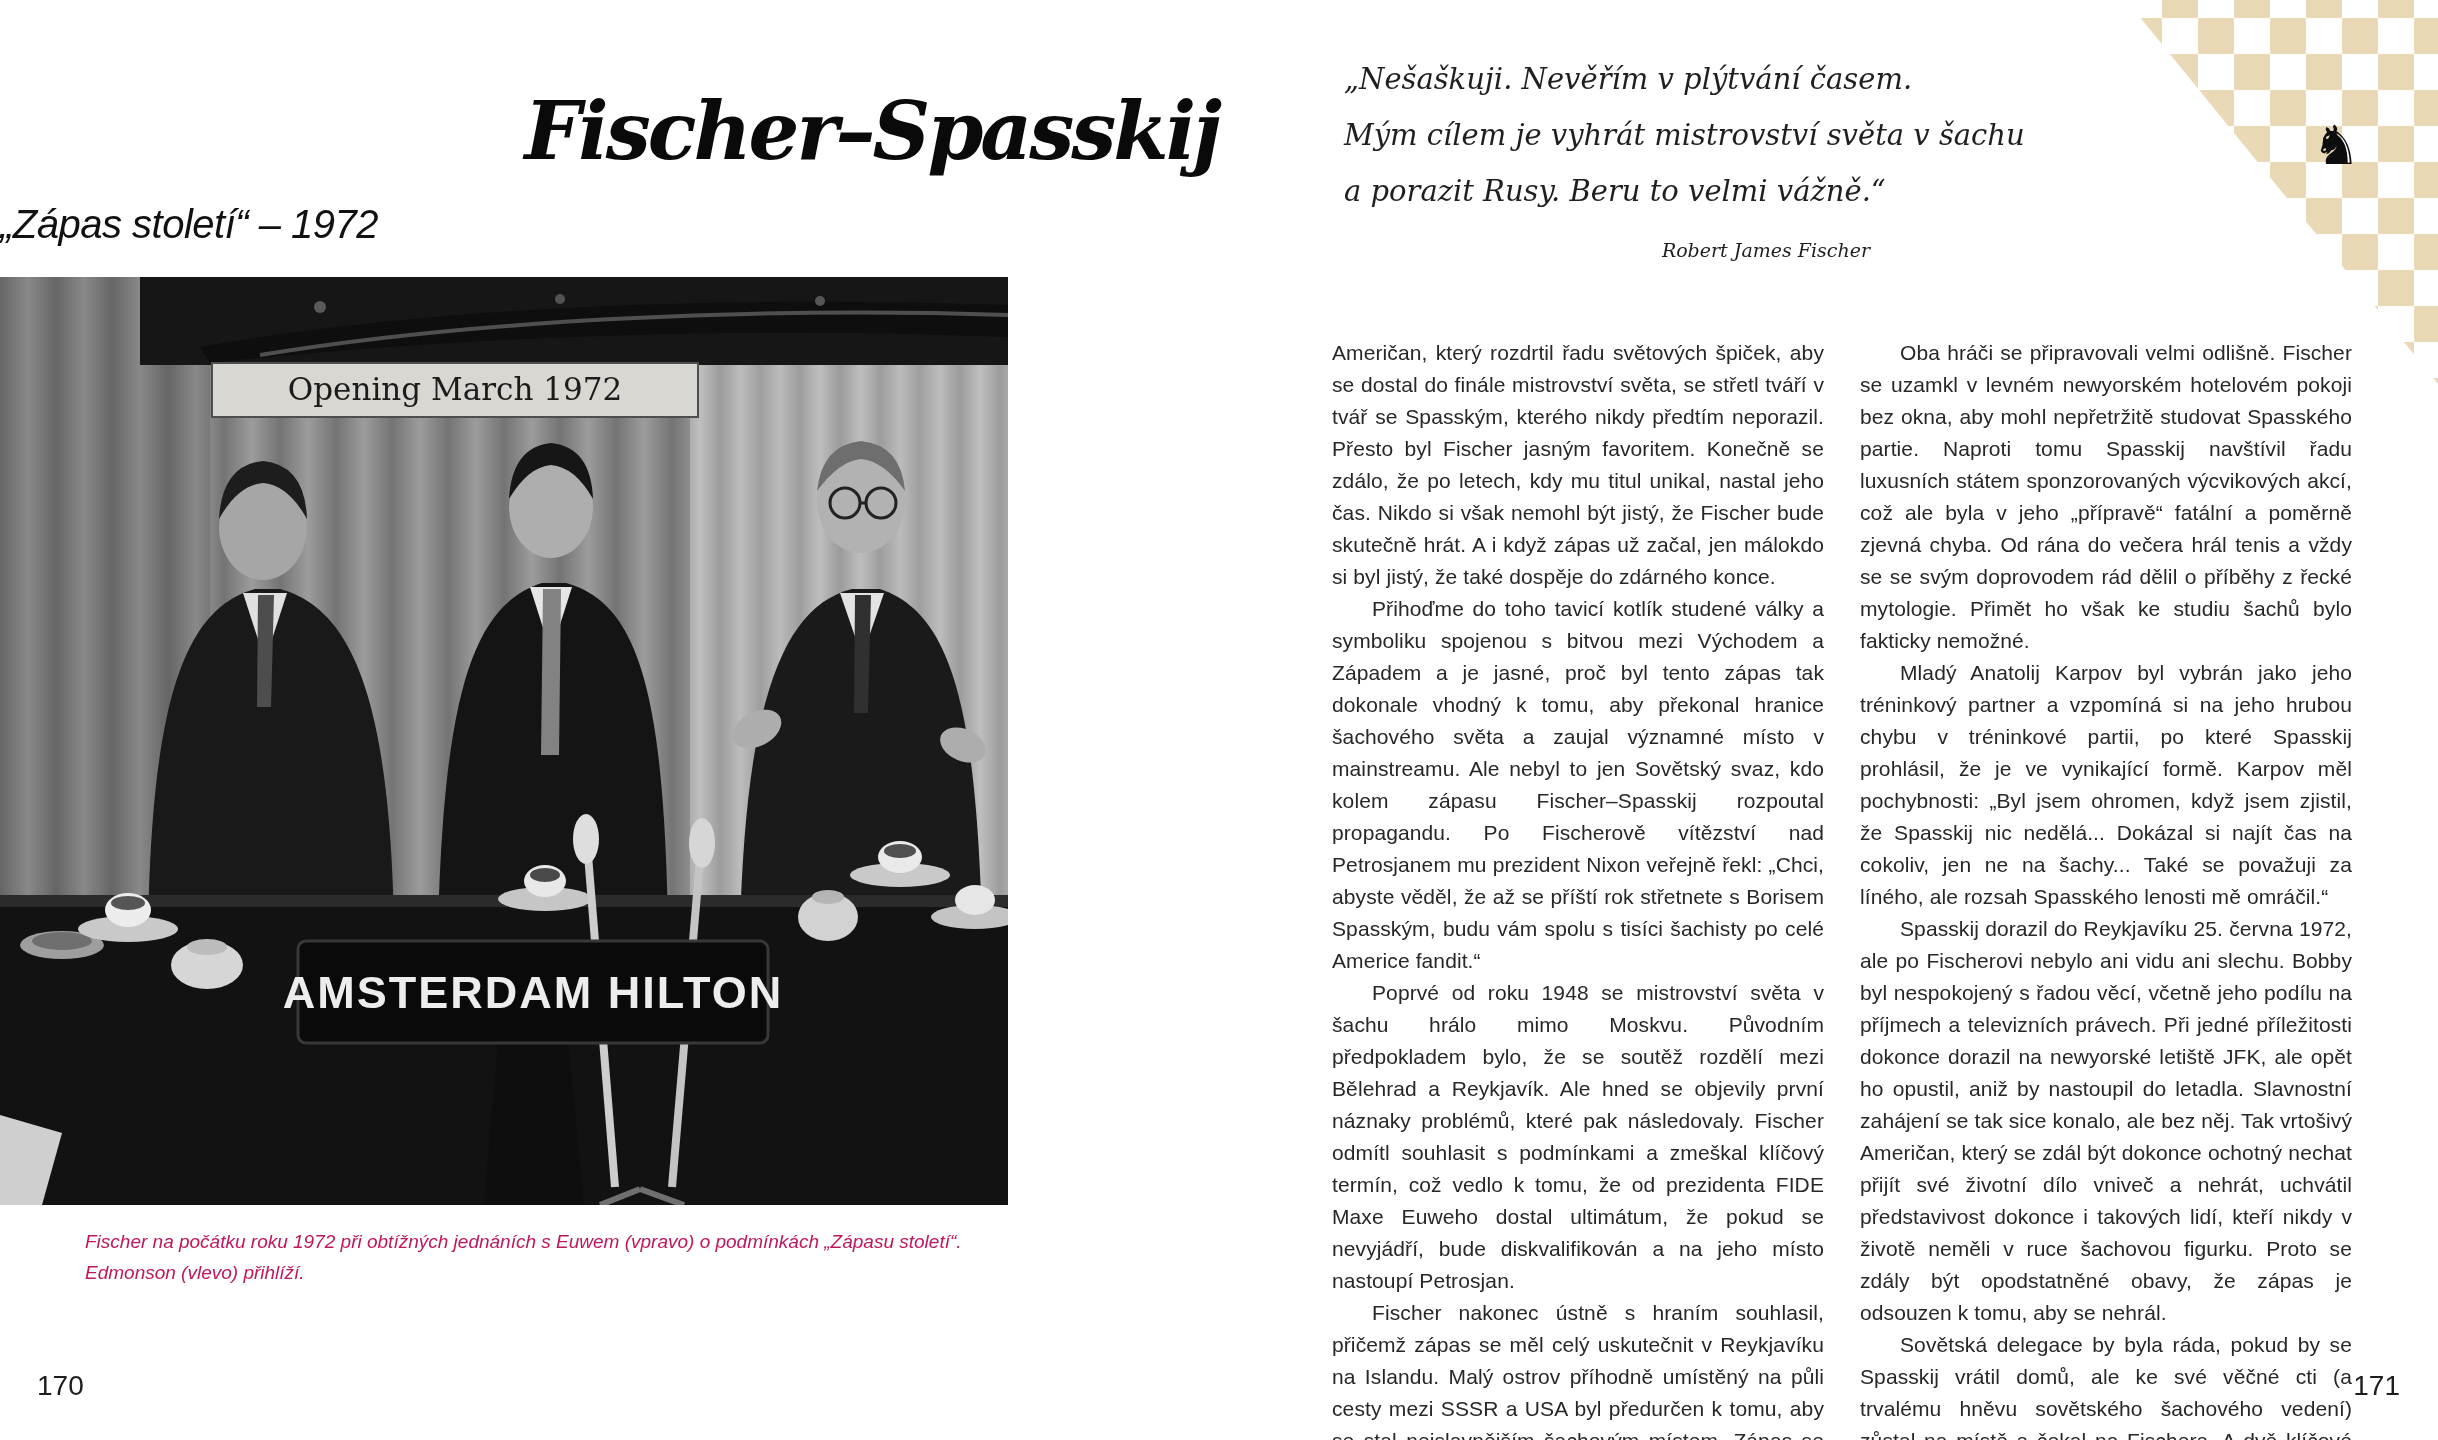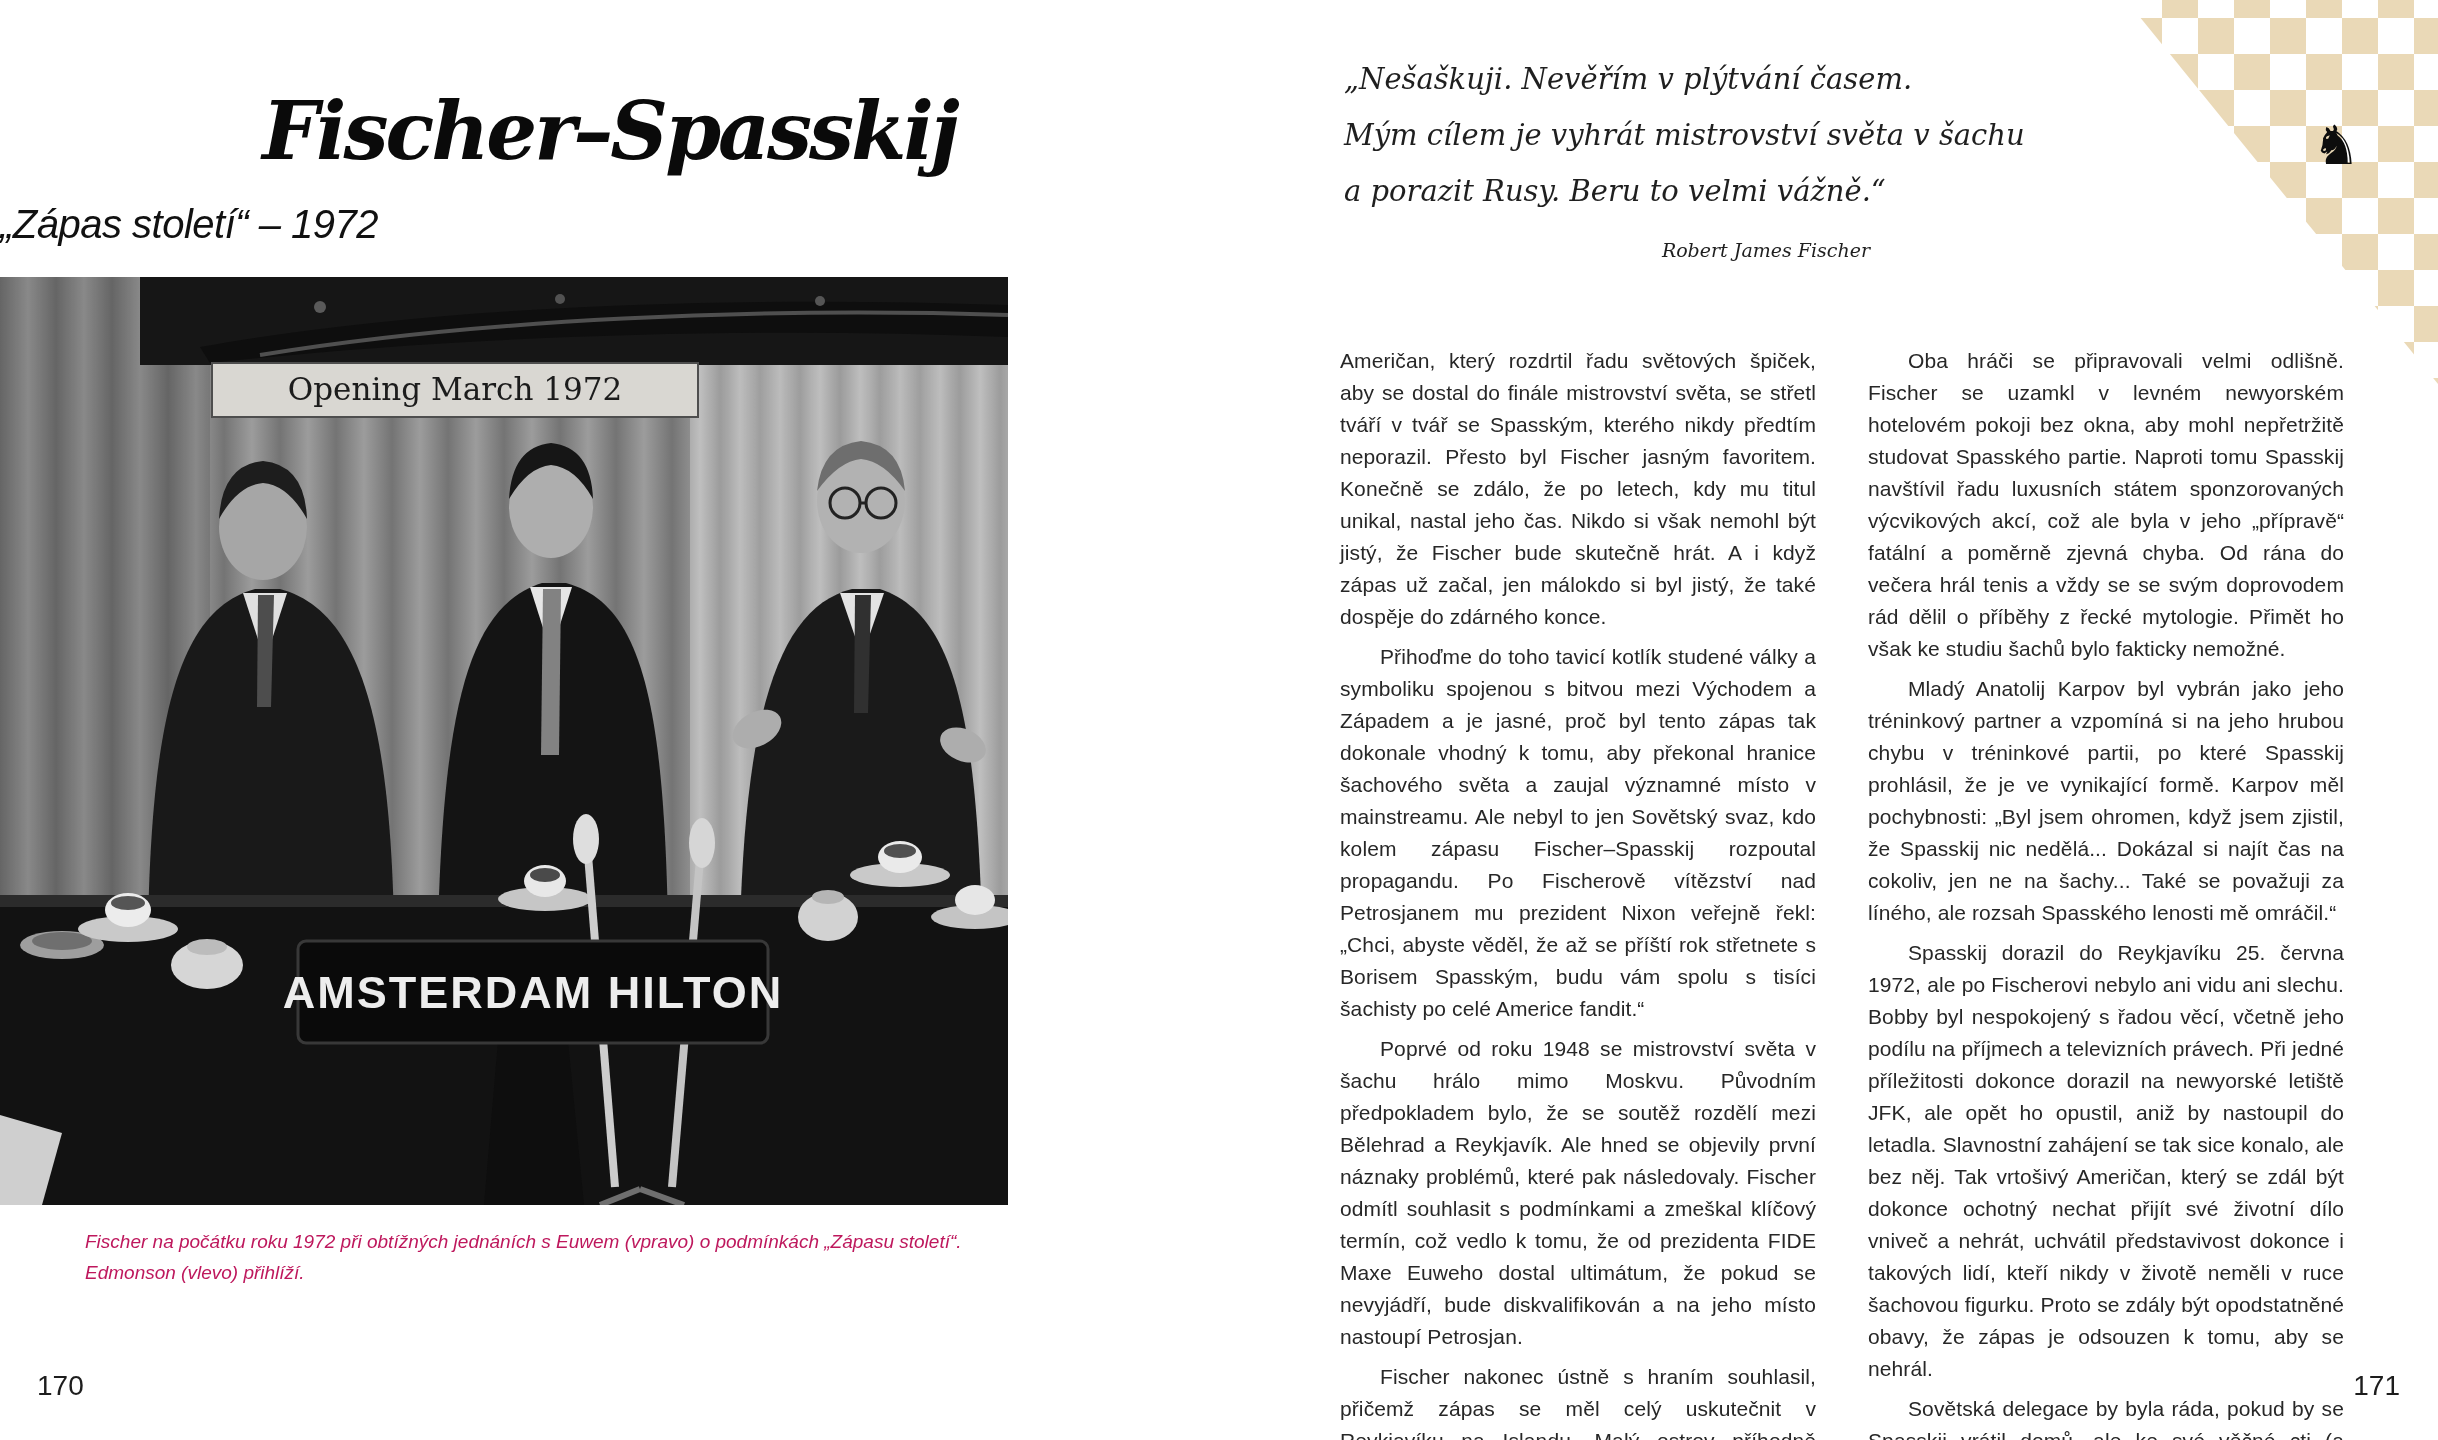--- a/index.html
+++ b/index.html
@@ -5,21 +5,21 @@
   html,body { margin:0; padding:0; }
   body {
     width:2438px; height:1440px; position:relative;
     background:#ffffff; overflow:hidden;
     font-family:"Liberation Sans", sans-serif;
     color:#262626;
   }
   
   .title {
     position:absolute; left:0; top:84px; width:1219px;
-    text-align:center;
+    text-align:right;
     font-family:"DejaVu Serif", serif;
     font-style:italic; font-weight:bold;
     font-size:80px; letter-spacing:-3px; color:#0a0a0a;
     white-space:nowrap;
   }
   .subtitle {
     position:absolute; left:0; top:202px; width:1219px;
     text-align:left;
     font-style:italic; font-weight:normal;
     font-size:40px; letter-spacing:-0.5px; color:#111;
@@ -46,21 +46,21 @@
   .quote .qline { white-space:nowrap;margin-top:7px; }
   .quote .attr {
     margin-top:10px; text-align:right; padding-right:14px;
     font-size:19px; white-space:nowrap;
   }
   .col {
     position:absolute; top:337px; width:492px;
     font-size:21px; line-height:32px; letter-spacing:0.1px;
     text-align:justify; color:#272727;
   }
-  .col p { margin:8px; }
+  .col p { margin:0; }
   .col p.indent { text-indent:40px; }
   #col1 { left:1332px; }
   #col2 { left:1860px; }
   
   .checker {
     position:absolute; top:0; right:0; width:312px; height:384px;
     --c:#ead9b7;
     background-image:
       linear-gradient(45deg, var(--c) 25%, transparent 25%, transparent 75%, var(--c) 75%),
       linear-gradient(45deg, var(--c) 25%, transparent 25%, transparent 75%, var(--c) 75%);

